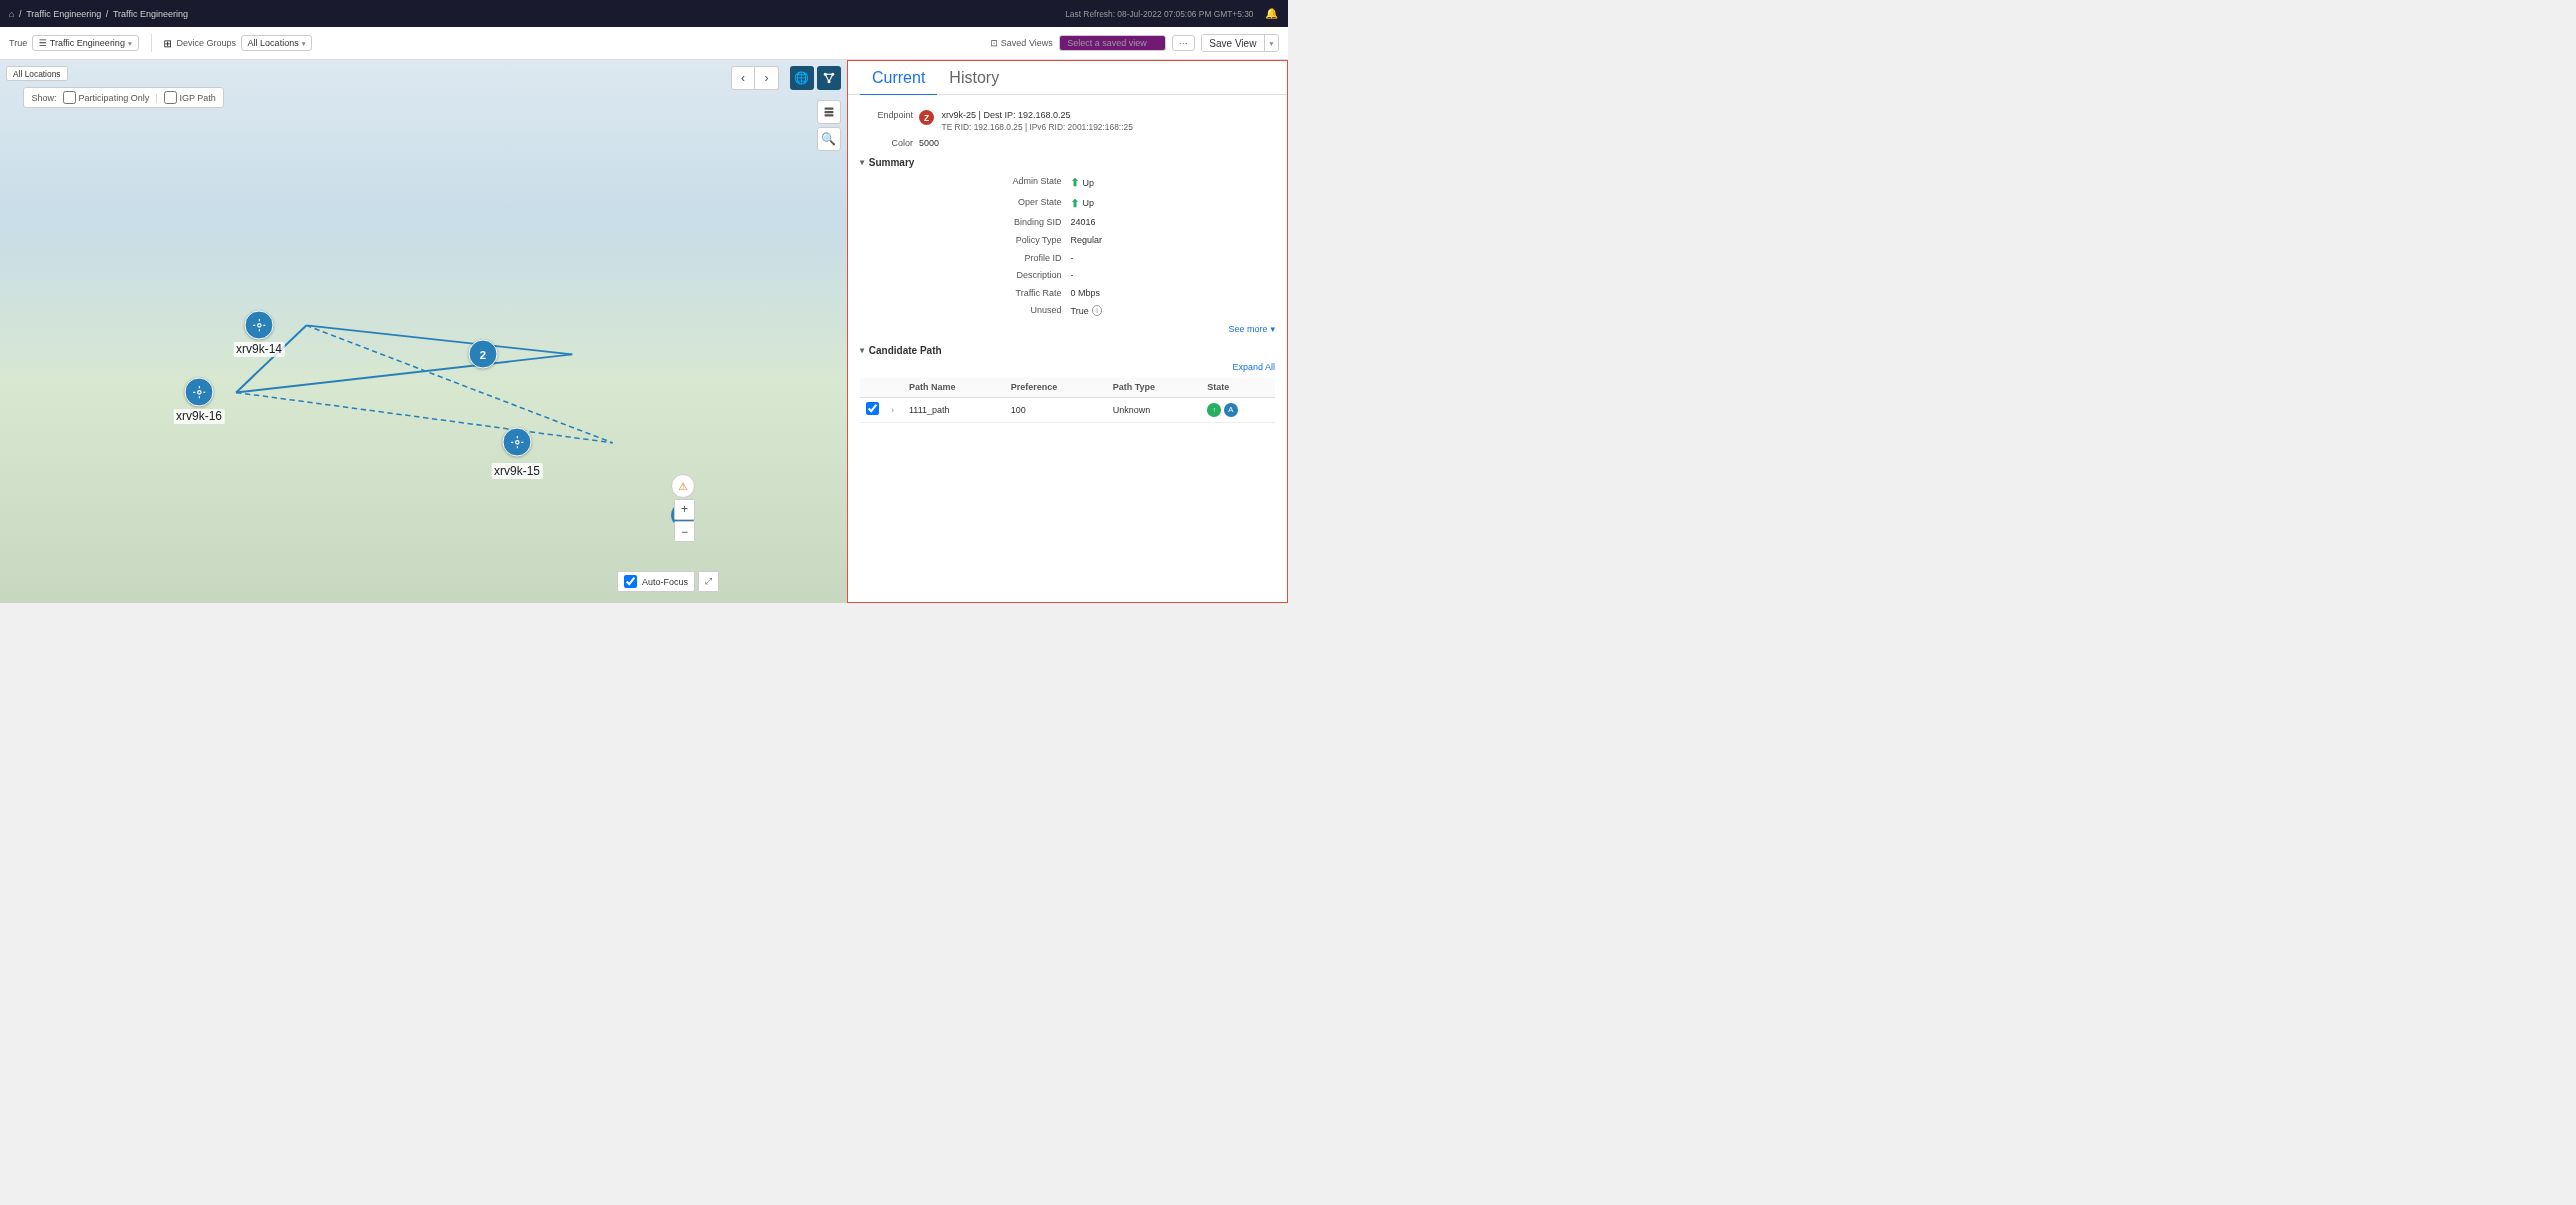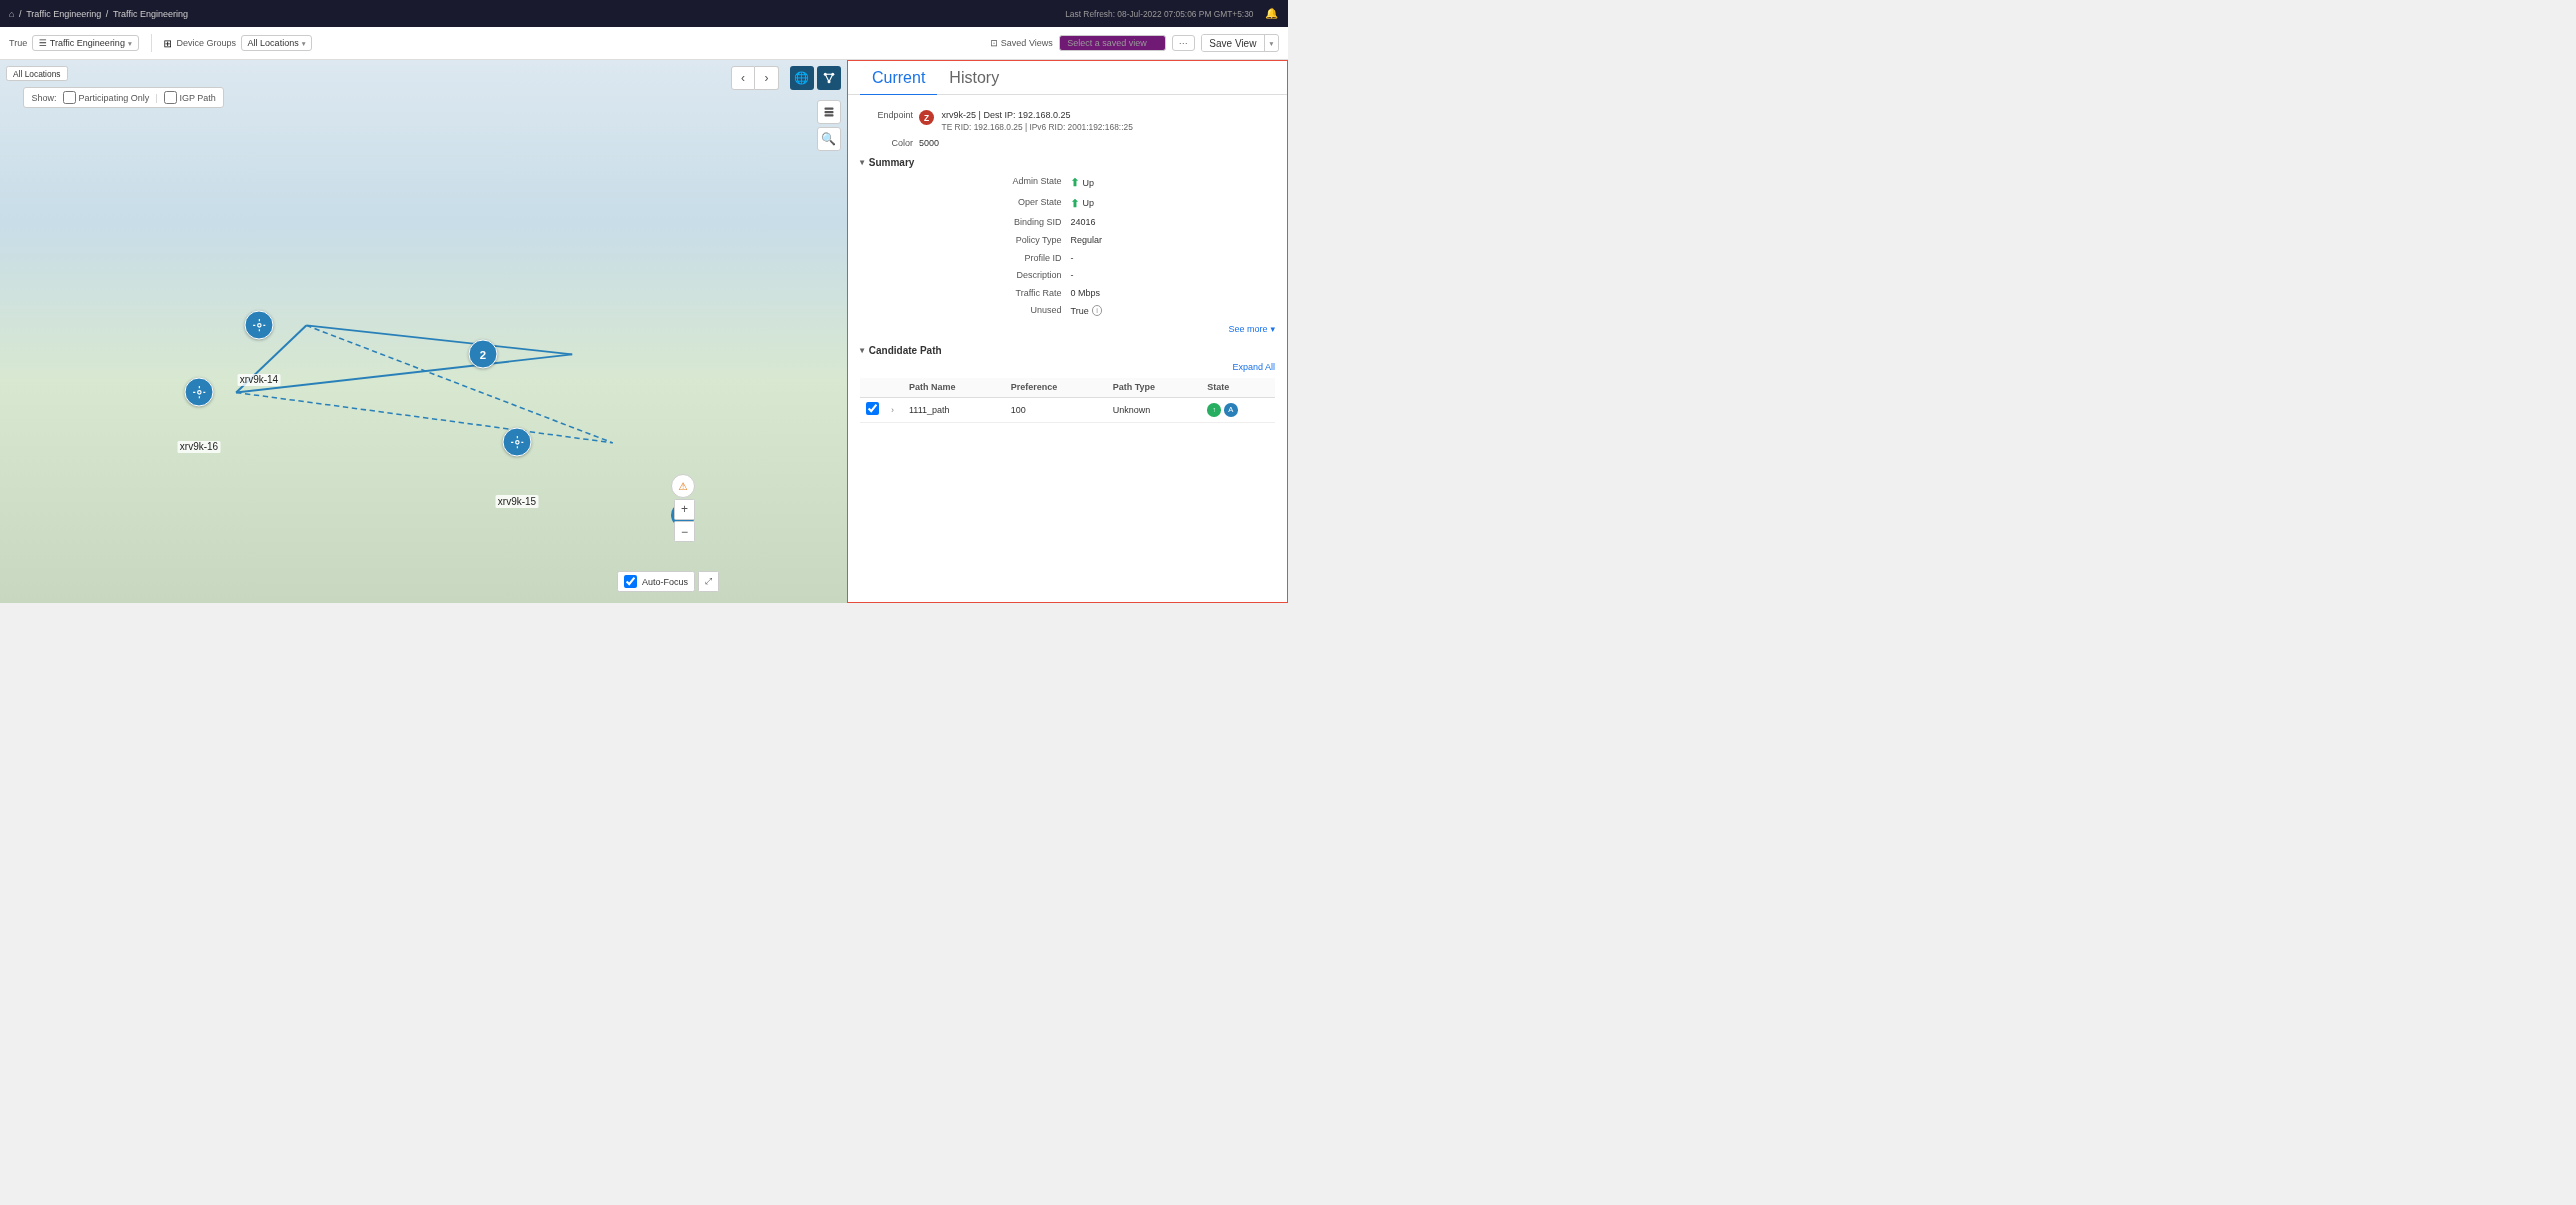--- a/index.html
+++ b/index.html
@@ -211,23 +211,23 @@
       background: #2980b9; border-radius: 50%;
       display: flex; align-items: center; justify-content: center;
       color: #fff; font-size: 10px; font-weight: bold;
       transform: translate(-50%, -50%);
       pointer-events: all; cursor: pointer;
       border: 1.5px solid #fff; box-shadow: 0 0.8px 3px rgba(0,0,0,0.3);
     }
     .node-circle.cluster { font-size: 10.7px; }
     .node-label {
       position: absolute;
-      font-size: 10px; color: #222; white-space: nowrap;
+      font-size: 12px; color: #222; white-space: nowrap;
       transform: translateX(-50%);
-      background: rgba(255,255,255,0.8); padding: 0.8px 2.3px; border-radius: 1.5px; margin-top: 32px;
+      background: rgba(255,255,255,0.8); padding: 0.8px 2.3px; border-radius: 1.5px;
     }
 
     
     .map-bg {
       position: absolute; top: 0; left: 0; width: 100%; height: 100%;
       background: linear-gradient(180deg, #dde8f0 0%, #c8dde8 30%, #d8e8d0 60%, #c8d8c0 100%);
     }
     
     
     .info-icon {

